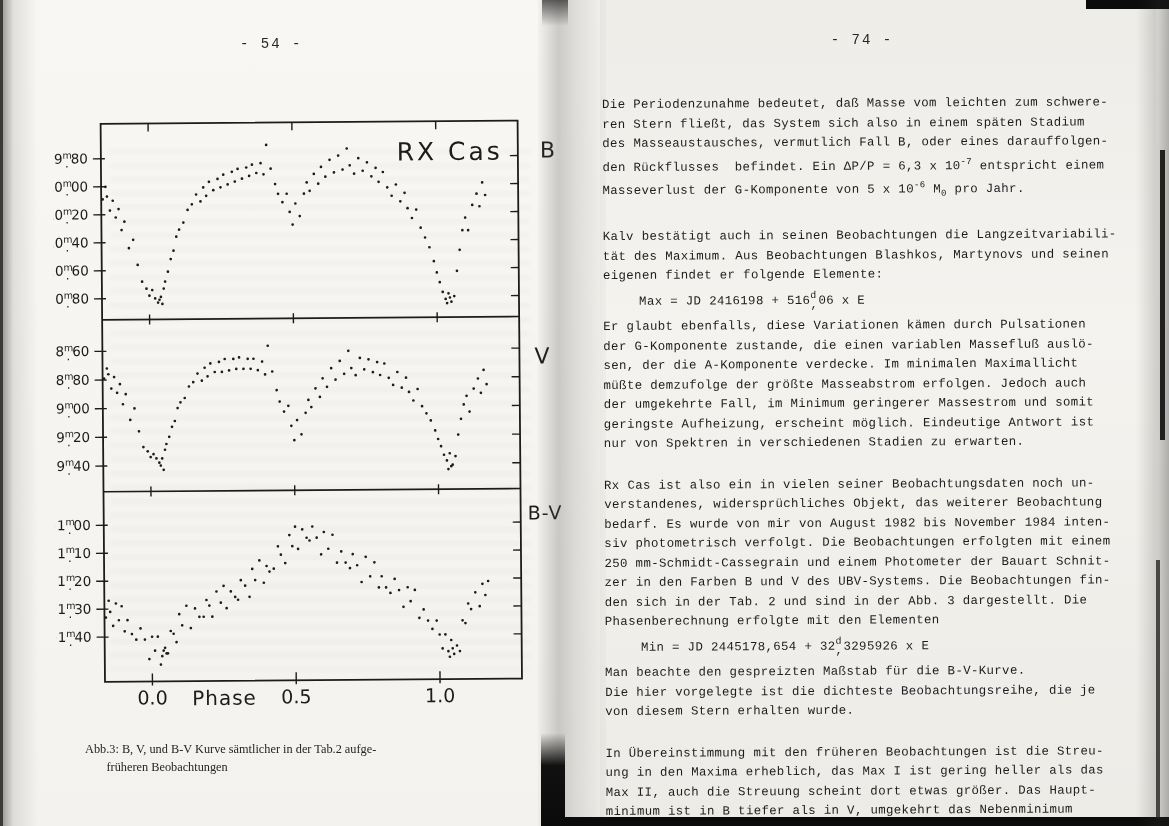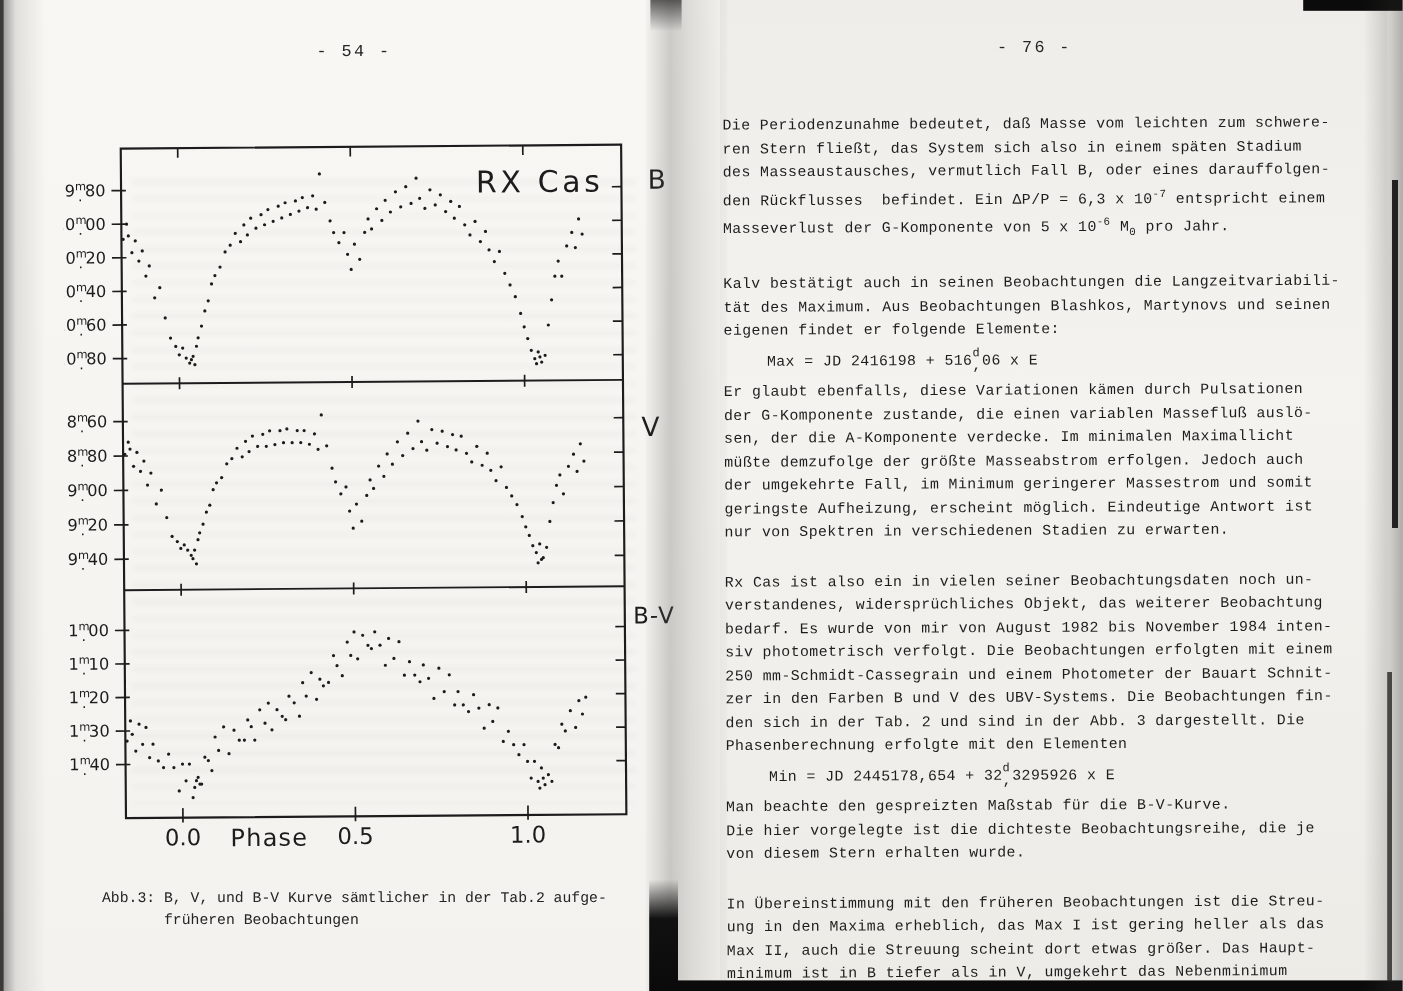--- a/index.html
+++ b/index.html
@@ -21,26 +21,26 @@
   .strip-r1{position:absolute;left:1160px;top:150px;width:5px;height:290px;background:#1b1b1a;}
   .strip-r2{position:absolute;left:1156px;top:560px;width:4px;height:258px;background:rgba(25,25,24,.78);}
   .edge-right{position:absolute;left:1136px;top:0;width:33px;height:100%;
               background:linear-gradient(90deg,rgba(0,0,0,0),rgba(60,58,55,.22) 70%,rgba(40,38,36,.35) 100%);}
   .page-right-tone{position:absolute;left:600px;top:0;width:556px;height:826px;
               background:linear-gradient(180deg,rgba(216,213,206,.30),rgba(228,226,220,.12) 40%,rgba(214,211,204,.22));}
   .ghost{position:absolute;left:110px;top:150px;width:420px;height:520px;opacity:.05;
          background:repeating-linear-gradient(180deg,#555 0 3px,transparent 3px 14px);filter:blur(2px);}
   
   .pageno{position:absolute;font-size:14px;letter-spacing:2px;color:#262626;}
-  #pageno-left{left:240px;top:36px;width:110px;text-align:center;}
+  #pageno-left{left:240px;top:36px;width:110px;}
   #pageno-right{left:812px;top:32px;width:100px;text-align:center;}
   #chart-wrap{position:absolute;left:55px;top:115px;width:560px;height:625px;
               transform:rotate(-0.45deg);transform-origin:50% 50%;}
   #caption{position:absolute;left:85px;top:741px;font-size:12.3px;line-height:17.5px;color:#242424;}
-  #caption .tline{white-space:pre;}
+  #caption .tline{white-space:pre;font-family:Liberation Serif, serif;}
   #right-text{position:absolute;left:602px;top:96px;width:520px;font-size:12.4px;
               line-height:19.5px;letter-spacing:.35px;color:#1d1d1d;
               transform:rotate(-0.3deg);transform-origin:left top;}
   .tline{white-space:pre;}
   .rb{margin-top:22px;}
   .rb:first-child{margin-top:0;}
   .rb.formula{margin:6px 0 0 36px;}
   .rb.formula + .rb{margin-top:6px;}
   sup{font-size:9px;}
   sub{font-size:9px;}
@@ -49,21 +49,21 @@
   .stk-b{position:absolute;left:0;top:3px;font-size:12px;}
 </style>
 </head>
 <body>
 
 <div id="scan">
   <div class="page-right-tone"></div>
   <div class="ghost"></div>
 
   <div class="pageno" id="pageno-left">- 54 -</div>
-  <div class="pageno" id="pageno-right">- 76 -</div>
+  <div class="pageno" id="pageno-right">- 74 -</div>
 
   <div id="chart-wrap">
     <svg id="chart" width="560" height="625" viewBox="0 0 560 625">
         <rect x="48" y="7" width="417" height="558" fill="none" stroke="#1c1c1c" stroke-width="1.8"></rect>
         <line x1="48" y1="203" x2="465" y2="203" stroke="#1c1c1c" stroke-width="1.6"></line>
         <line x1="48" y1="375" x2="465" y2="375" stroke="#1c1c1c" stroke-width="1.6"></line>
         <line x1="95.45172413793104" y1="7" x2="95.45172413793104" y2="15" stroke="#1c1c1c" stroke-width="1.4"></line>
         <line x1="95.45172413793104" y1="198" x2="95.45172413793104" y2="208" stroke="#1c1c1c" stroke-width="1.4"></line>
         <line x1="95.45172413793104" y1="370" x2="95.45172413793104" y2="380" stroke="#1c1c1c" stroke-width="1.4"></line>
         <line x1="95.45172413793104" y1="557" x2="95.45172413793104" y2="569" stroke="#1c1c1c" stroke-width="1.4"></line>

